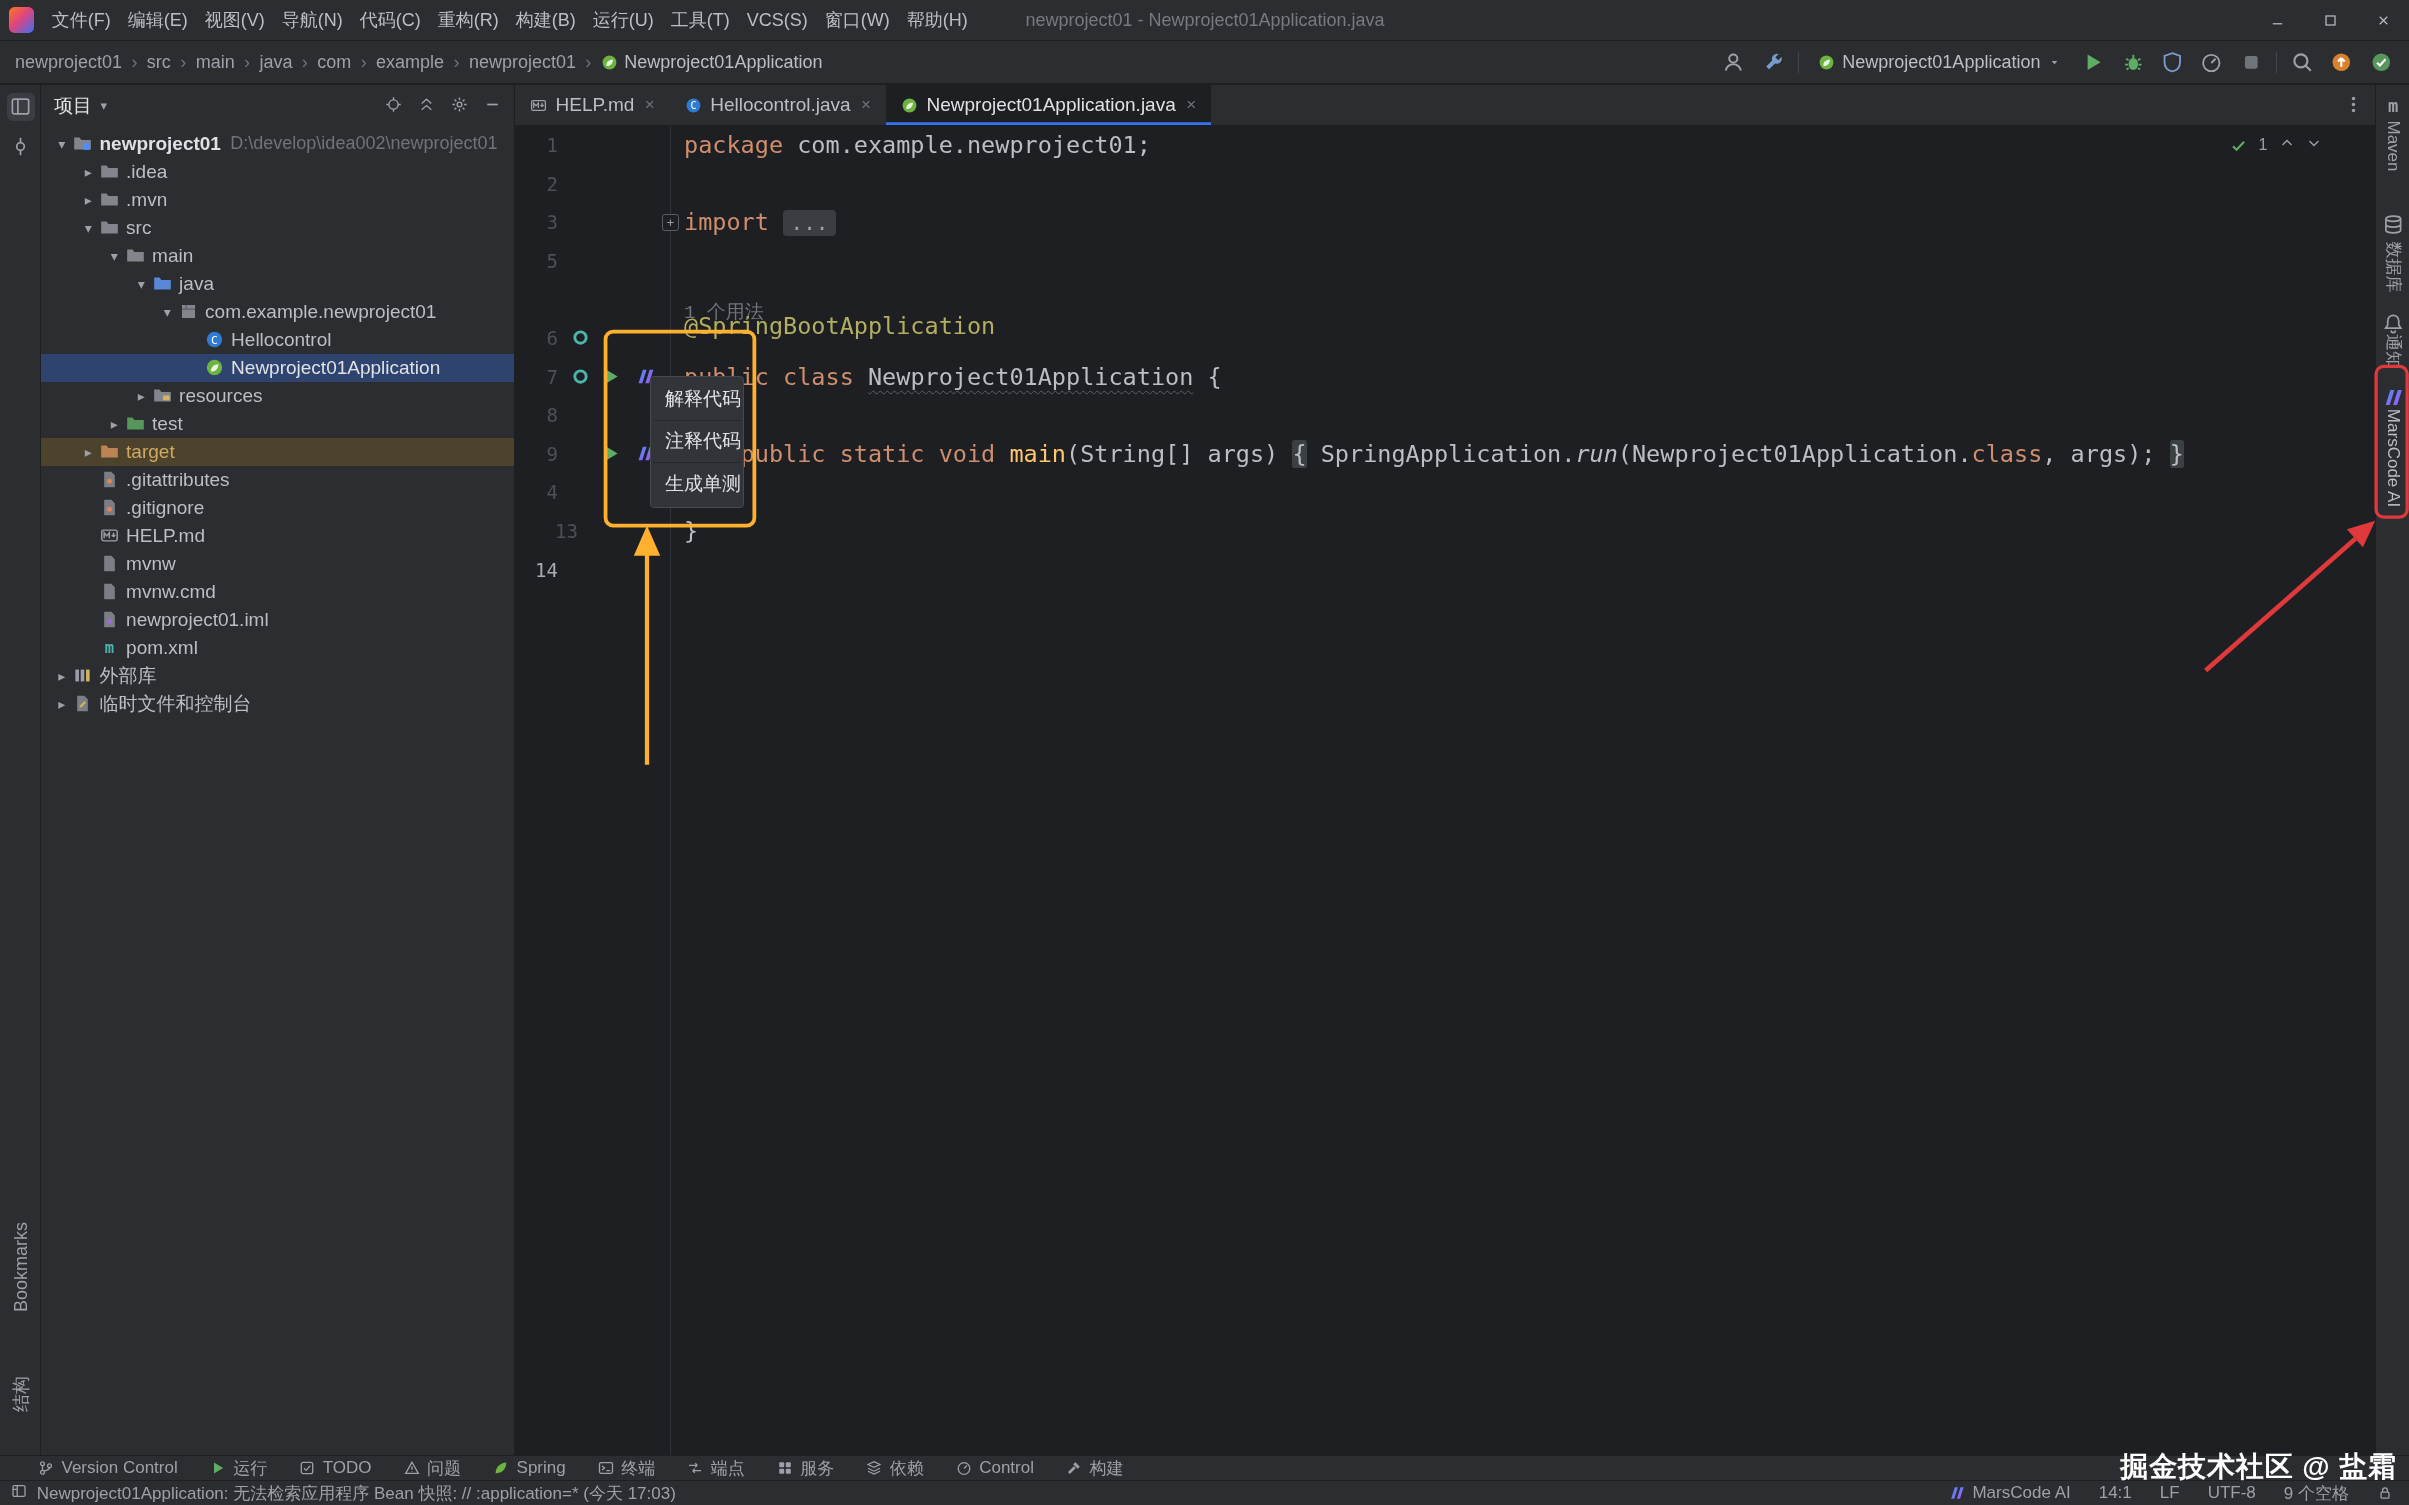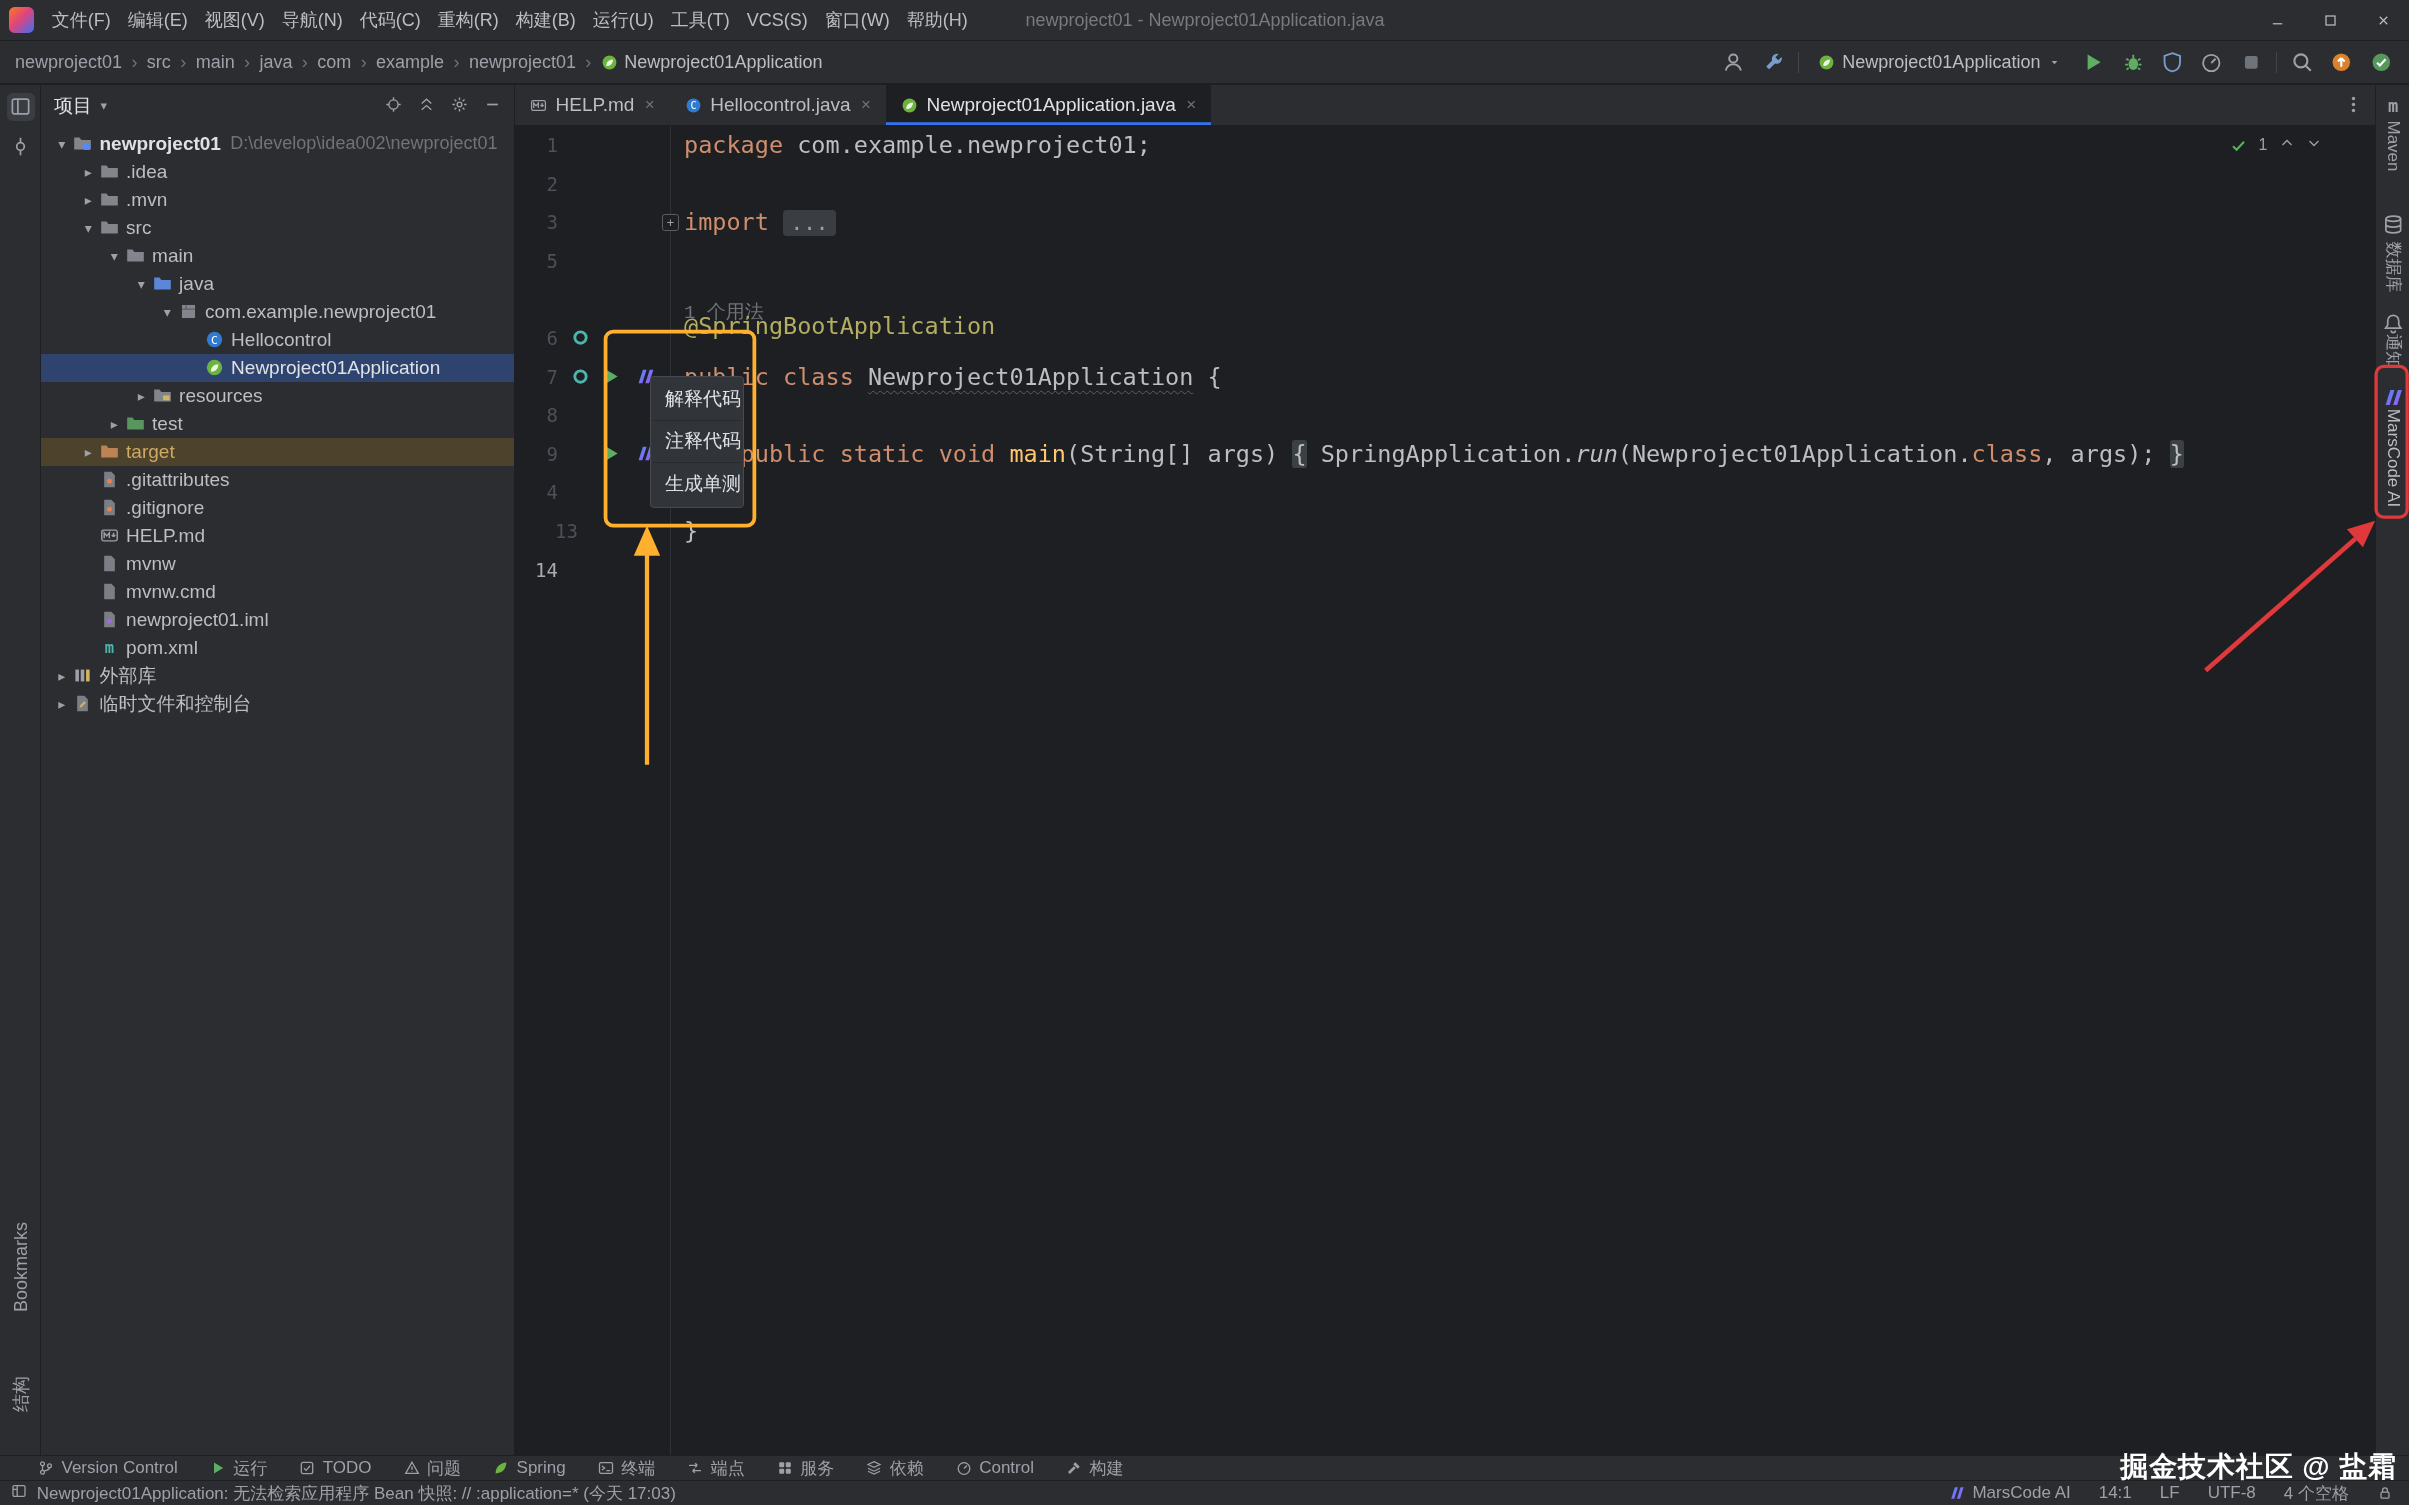--- a/index.html
+++ b/index.html
@@ -893,21 +893,21 @@
         <div class="sr-item">
           <span>14:1</span>
         </div>
         <div class="sr-item">
           <span>LF</span>
         </div>
         <div class="sr-item">
           <span>UTF-8</span>
         </div>
         <div class="sr-item">
-          <span>4 个空格</span>
+          <span>9 个空格</span>
         </div>
         <div class="sr-item">
           <span class="icon" style="width: 16px; height: 16px;">
             <svg viewBox="0 0 16 16" xmlns="http://www.w3.org/2000/svg">
               <rect x="4" y="7.2" width="8" height="6" rx="1.2" stroke="#9da0a8" fill="none" stroke-width="1.3"></rect>
               <path d="M5.6 7.2V5.2a2.4 2.4 0 014.8 0v2" stroke="#9da0a8" fill="none" stroke-width="1.3"></path>
             </svg>
           </span>
         </div>
       </div>

